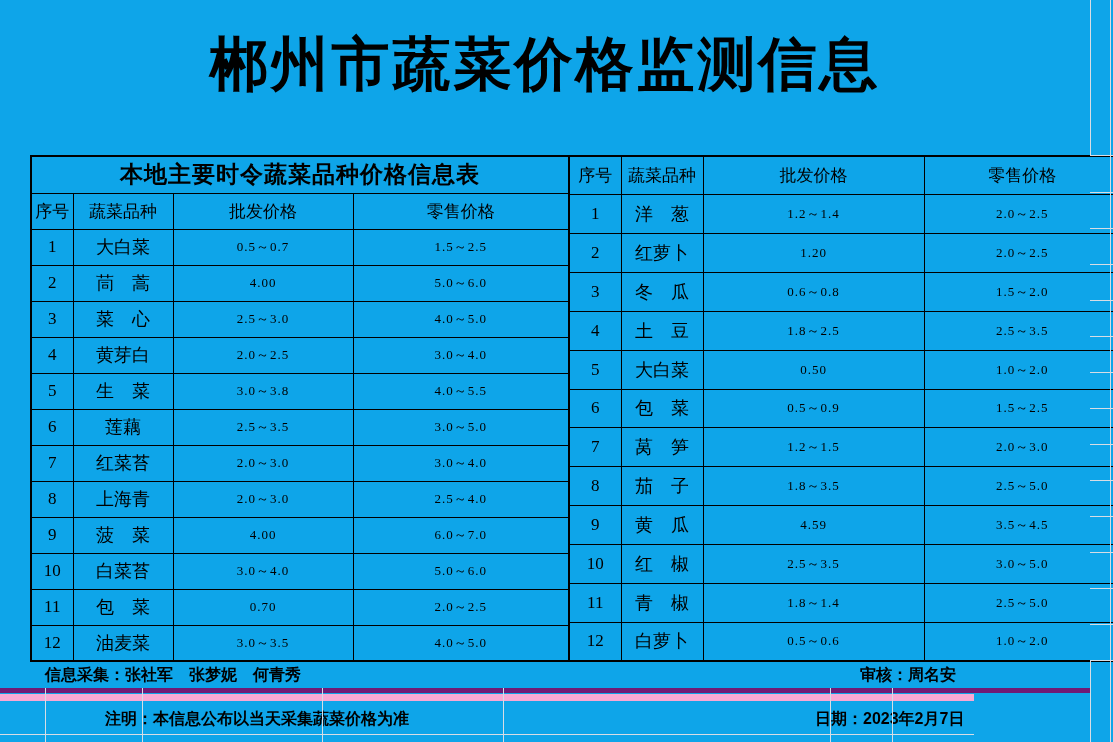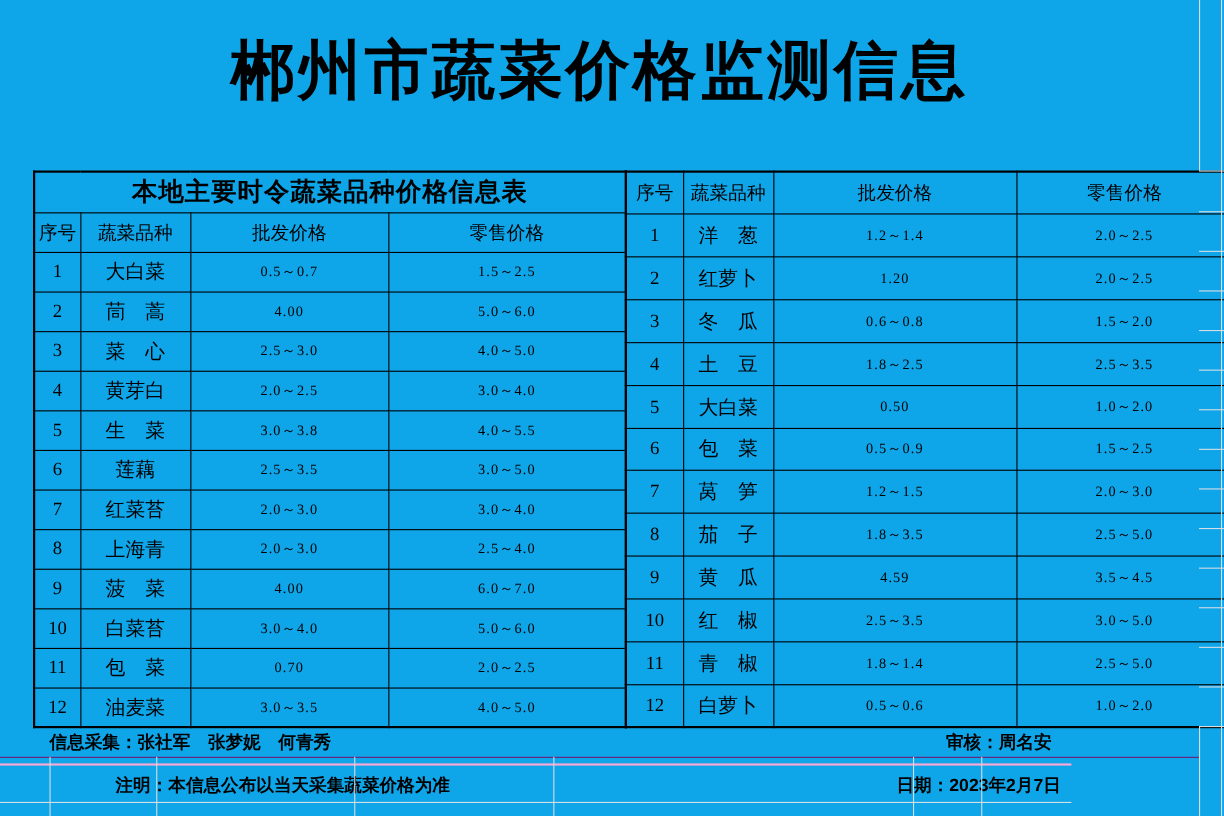--- a/index.html
+++ b/index.html
@@ -31,28 +31,28 @@
   tr.tbl-title-row td { font-size:23px; font-weight:bold; letter-spacing:1px; }
   tr.col-head-row { height:36px; }
   tr.col-head-row td { font-size:17px; }
   tr.data-row { height:36px; }
   td.c-no   { font-family:"Liberation Serif", serif; font-size:17px; }
   td.c-name { font-size:18px; }
   td.c-price{ font-family:"Liberation Serif", serif; font-weight:normal; font-size:13px; letter-spacing:1px; }
   
   .footer-row1 {
     position:absolute; left:0; top:660px; width:1090px; height:28px;
-    border-bottom:1px solid #701a75; font-weight:bold; font-size:16px;
+    border-bottom:5px solid #701a75; font-weight:bold; font-size:16px;
   }
   .footer-row1 span { position:absolute; top:5px; white-space:nowrap; }
   .f-collector { left:45px; }
   .f-auditor   { left:848px;margin-left:12px; }
   .footer-row2 {
     position:absolute; left:0; top:694px; width:974px; height:33px;
-    border-top:2px solid #f9a8d4; border-bottom:1px solid #d7dde5;
+    border-top:7px solid #f9a8d4; border-bottom:1px solid #d7dde5;
     font-weight:bold; font-size:16px;
   }
   .footer-row2 span { position:absolute; top:8px; white-space:nowrap; }
   .f-note { left:105px; }
   .f-date { left:815px; }
   
   .gl { position:absolute; background:#d7dde5; }
 </style>
 </head>
 <body>

